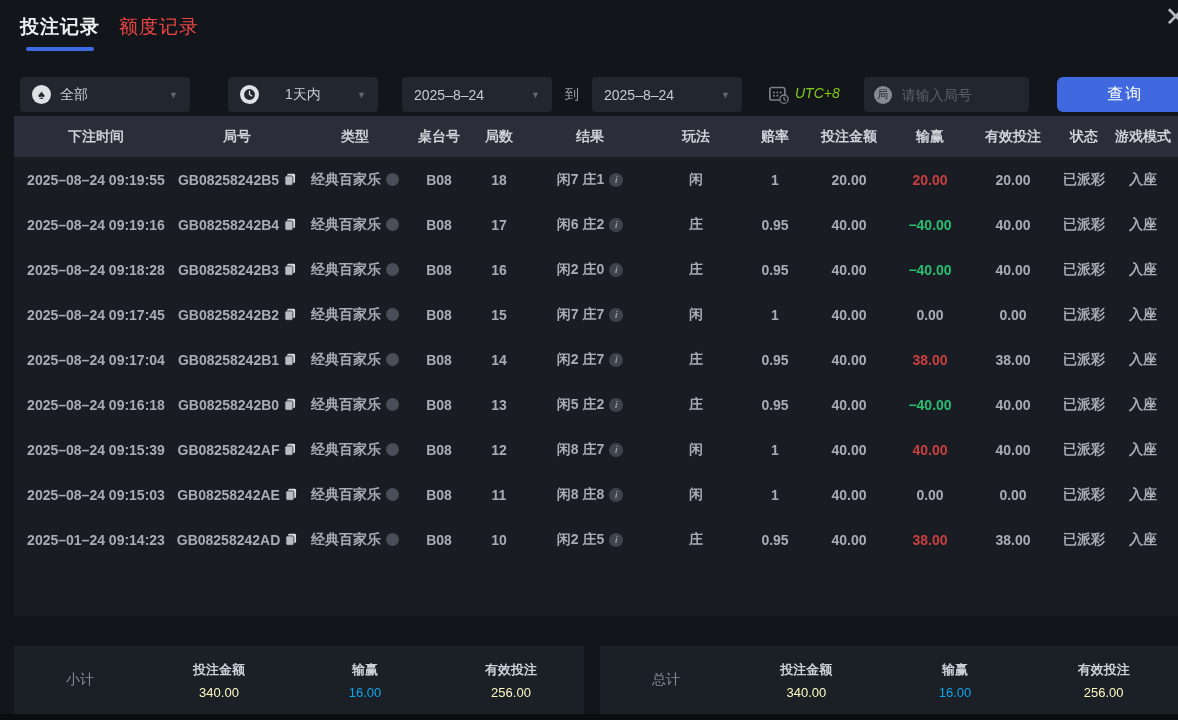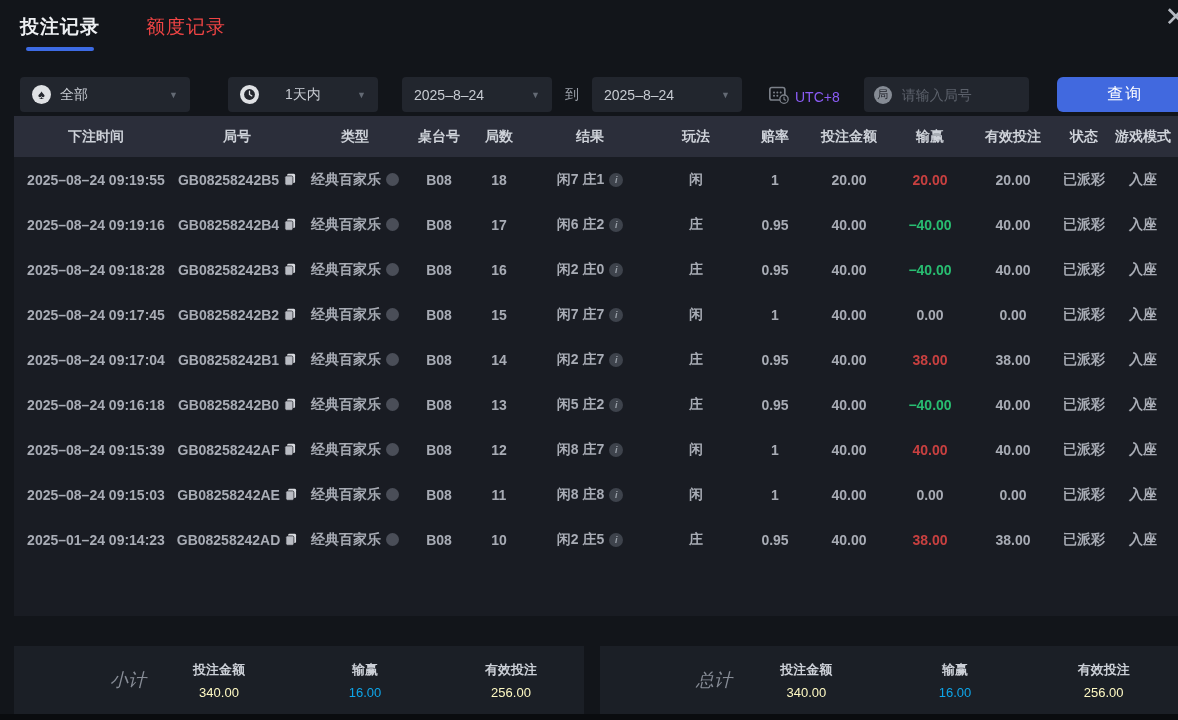--- a/index.html
+++ b/index.html
@@ -3,38 +3,38 @@
 <meta charset="utf-8">
 <style>
   html,body{margin:0;padding:0;}
   body{
     width:1178px;height:720px;position:relative;overflow:hidden;
     background:#12151a;
     font-family:"Liberation Sans","DejaVu Sans",sans-serif;
     -webkit-font-smoothing:antialiased;
   }
   
-  .topbar{position:absolute;left:20px;top:14px;display:flex;gap:46px;align-items:flex-start;}
+  .topbar{position:absolute;left:20px;top:14px;display:flex;gap:19px;align-items:flex-start;}
   .tab{cursor:pointer;}
   .tab .tab-label{font-size:19px;color:#ef4444;letter-spacing:1px;}
   .tab.active .tab-label{color:#eef0f3;font-weight:700;}
   .tab .underline{display:none;height:4px;border-radius:2px;background:#3d6be4;margin-top:7px;width:84%;margin-left:8%;}
   .tab.active .underline{display:block;}
   .close-x{position:absolute;top:4px;right:-9px;font-size:27px;color:#b6bac2;line-height:1;cursor:pointer;}
   
   .filterbar{position:absolute;left:20px;top:77px;height:35px;display:flex;align-items:center;}
   .ctrl{background:#22262e;border-radius:4px;height:35px;display:flex;align-items:center;color:#c7cbd2;font-size:14px;box-sizing:border-box;cursor:pointer;}
   .sel{justify-content:space-between;padding:0 12px;}
   .caret{font-size:9px;color:#646a74;margin-left:8px;}
   .circle-icon{width:19px;height:19px;border-radius:50%;background:#dfe1e4;display:inline-flex;align-items:center;justify-content:center;margin-right:9px;flex:0 0 auto;}
   .circle-icon svg{display:block;}
   .spade-glyph{color:#23262d;font-size:13px;line-height:1;}
   .w170{width:170px;}.w150{width:150px;}
   .to-label{color:#9ba0a9;font-size:14px;margin:0 13px;}
-  .tz{display:flex;align-items:flex-end;margin-left:26px;color:#8b5cf6;font-size:14px;}
+  .tz{display:flex;align-items:flex-start;margin-left:26px;color:#84cc16;font-size:14px;font-style:italic;}
   .tz svg{margin-right:5px;display:block;}
   .search-box{margin-left:24px;width:165px;padding:0 10px;cursor:text;}
   .search-box .round-glyph{width:18px;height:18px;border-radius:50%;background:#858b94;color:#22252c;font-size:11px;display:inline-flex;align-items:center;justify-content:center;margin-right:8px;flex:0 0 auto;}
   .search-box input{background:transparent;border:none;outline:none;color:#c7cbd2;font-size:14px;width:110px;font-family:inherit;}
   .search-box input::placeholder{color:#5c616b;}
   .query-btn{margin-left:28px;width:137px;height:35px;background:#4169df;border:none;border-radius:6px;color:#fff;font-size:16px;letter-spacing:2px;cursor:pointer;font-family:inherit;}
   
   .table-wrap{position:absolute;left:14px;top:116px;width:1164px;height:500px;background:#191c23;}
   .grid{display:grid;grid-template-columns:164px 118px 118px 50px 70px 112px 100px 58px 90px 72px 94px 48px auto;align-items:center;}
   .thead{height:41px;background:#2b2e3a;}
@@ -43,21 +43,21 @@
   .td{font-size:14px;color:#a8acb5;text-align:center;white-space:nowrap;display:flex;align-items:center;justify-content:center;gap:5px;}
   .td.red{color:#c84040;}
   .td.green{color:#28bd71;}
   .copy-ic{display:inline-flex;cursor:pointer;}
   .type-dot{width:13px;height:13px;border-radius:50%;background:#4a4e58;display:inline-block;}
   .info-ic{width:14px;height:14px;border-radius:50%;background:#3e434c;color:#9aa0a9;font-size:9px;display:inline-flex;align-items:center;justify-content:center;cursor:pointer;font-style:italic;}
   
   .summary{position:absolute;top:646px;height:68px;background:#1b1f26;display:flex;align-items:center;}
   .summary.left{left:14px;width:570px;}
   .summary.right{left:600px;width:578px;}
-  .sum-title{width:132px;text-align:right;color:#878c96;font-size:18px;font-style:italic;}
+  .sum-title{width:132px;text-align:center;color:#878c96;font-size:14px;}
   .sum-col{flex:1;text-align:center;}
   .sum-label{color:#ccd0d7;font-size:13px;font-weight:700;}
   .sum-val{color:#fef9c3;font-size:13px;margin-top:6px;}
   .sum-val.red{color:#0ea5e9;}
   .bottom-strip{position:absolute;left:0;bottom:0;width:100%;height:6px;background:#0a0c0f;}
 </style>
 </head>
 <body>
 
 <div class="topbar">

